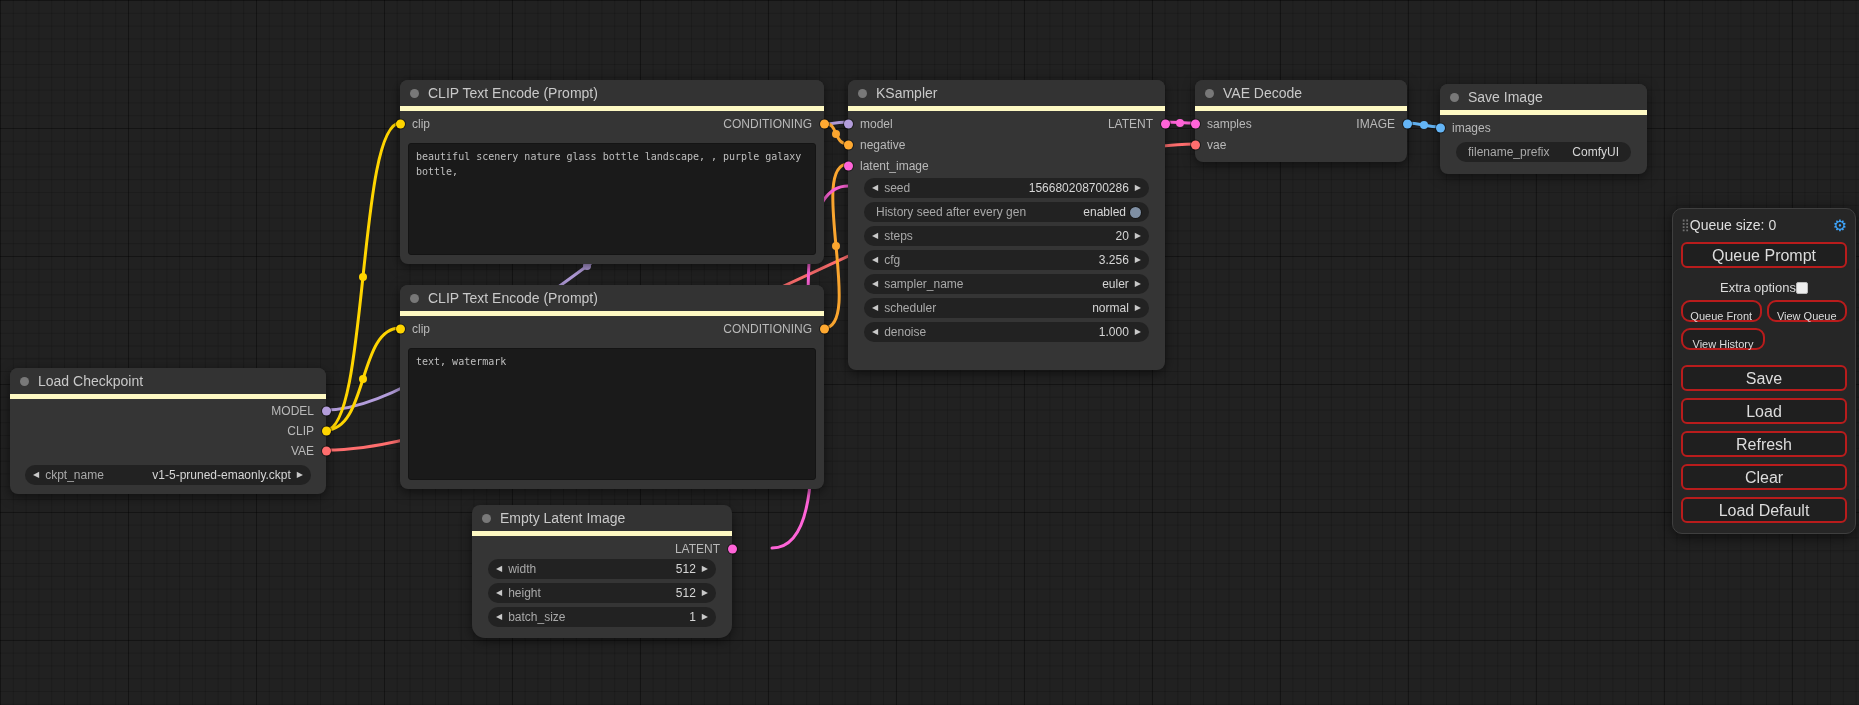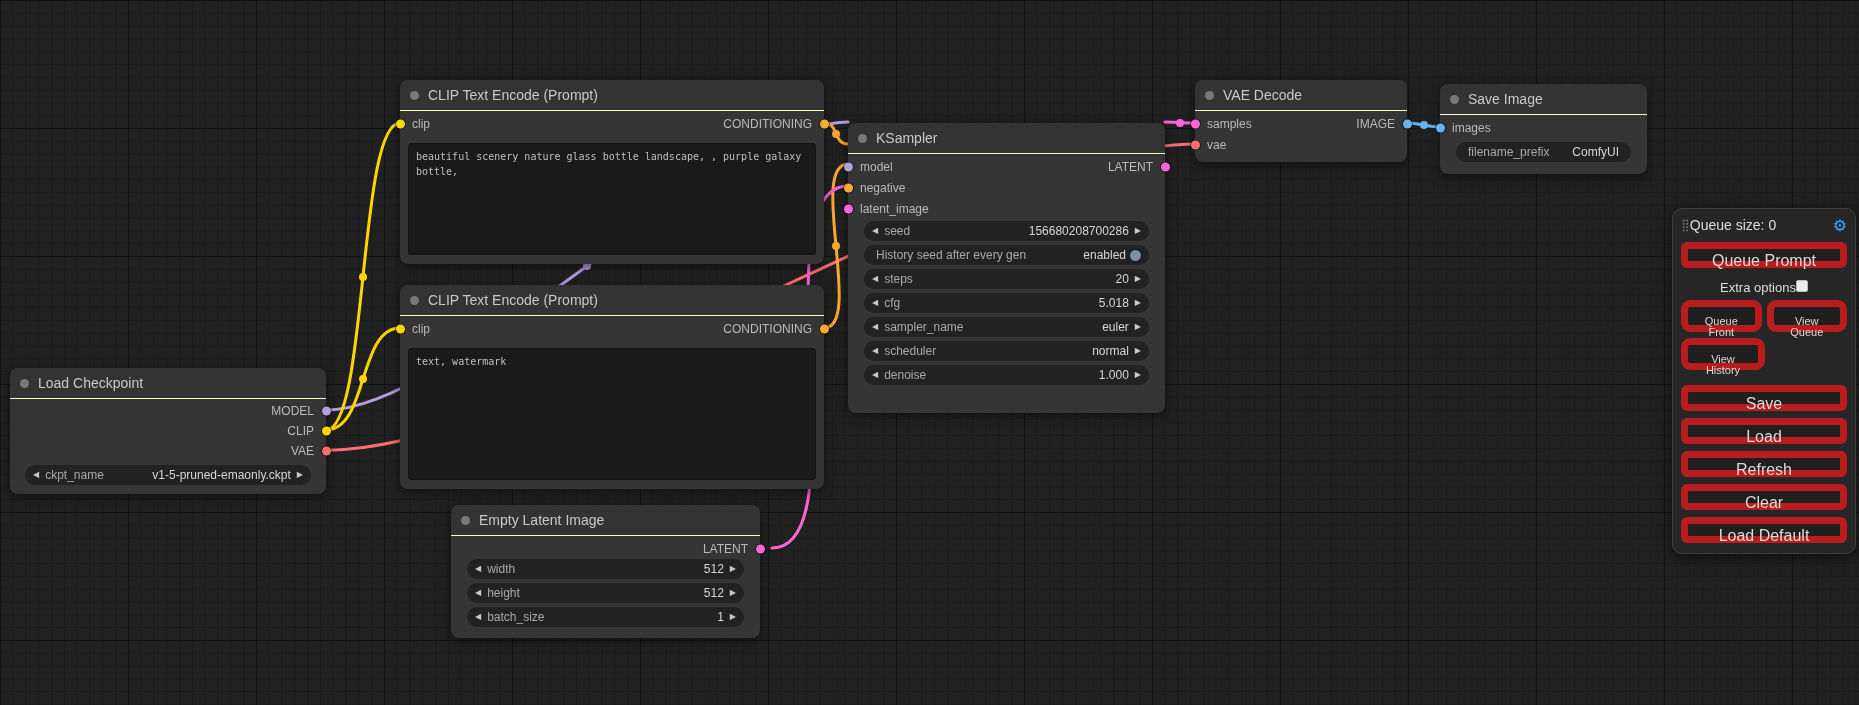--- a/index.html
+++ b/index.html
@@ -15,21 +15,21 @@
     background-size:128px 128px,128px 128px,12.8px 12.8px,12.8px 12.8px;
     font-family:"Liberation Sans",sans-serif;color:#ccc;
   }
   #wires{position:absolute;inset:0;z-index:1;}
   #wires path{fill:none;stroke-width:3;stroke-linecap:round;}
 
   .node{position:absolute;background:#353535;border-radius:8px;
     box-shadow:0 3px 12px rgba(0,0,0,.55);z-index:2;font-size:12px;}
   .node-title{height:31px;background:#333;border-radius:8px 8px 0 0;
     display:flex;align-items:center;padding:0 10px;color:#c9c9c9;font-size:14px;
-    border-bottom:1px solid #fef9c3;}
+    border-bottom:5px solid #fef9c3;}
   .collapse-dot{width:9px;height:9px;border-radius:50%;background:#787878;margin-right:9px;flex:none;}
   .node-body{padding-top:2px;}
 
   .slot-row{position:relative;height:21px;display:flex;align-items:center;padding:0 12px;color:#b9b9b9;font-size:12px;}
   .slot-row.tall{height:22px;}
   .slot-row.h20{height:20px;}
   .slot-dot{position:absolute;width:9px;height:9px;border-radius:50%;top:50%;transform:translateY(-50%);
     box-shadow:0 0 0 1px rgba(0,0,0,.45);}
   .slot-dot.in{left:-4.5px;}
   .slot-dot.out{right:-4.5px;}
@@ -51,43 +51,43 @@
   .widget .wvalue{margin-left:auto;color:#d6d6d6;margin-right:6px;white-space:nowrap;}
   .widget.no-arrows .wname{margin-left:4px;}
   .widget.no-arrows .wvalue{margin-right:4px;}
   .toggle-ind{width:11px;height:11px;border-radius:50%;background:#7f8fa3;flex:none;
     box-shadow:0 0 0 1px rgba(0,0,0,.35);}
 
   
   .n-ckpt{left:10px;top:368px;width:316px;height:126px;}
   .n-clip-pos{left:400px;top:80px;width:424px;height:184px;}
   .n-clip-neg{left:400px;top:285px;width:424px;height:204px;}
-  .n-latent{left:451px;top:505px;width:309px;height:133px;}
-  .n-ksampler{left:848px;top:80px;width:317px;height:290px;margin-top:43px;}
+  .n-latent{left:472px;top:505px;width:260px;height:133px;border-radius:13px;}
+  .n-ksampler{left:848px;top:80px;width:317px;height:290px;}
   .n-vae{left:1195px;top:80px;width:212px;height:82px;}
   .n-save{left:1440px;top:84px;width:207px;height:90px;}
   .n-ckpt .widget{margin:4px 15px 0;}
   .n-save .widget{margin:4px 16px 0;}
   .n-ksampler .widgets{margin-top:2px;}
 
   
   .menu{position:absolute;left:1672px;top:208px;width:184px;z-index:3;
     background:#262626;border:1px solid #3f3f3f;border-radius:10px;
     box-shadow:0 3px 14px rgba(0,0,0,.6);padding:5px 8px 10px;}
   .menu-header{display:flex;align-items:center;height:22px;margin-bottom:6px;}
   .drag-handle{color:#707070;font-size:12px;cursor:grab;flex:none;}
   .queue-size{flex:1;text-align:left;color:#dedede;font-size:14px;}
   .gear{color:#3ea7ff;font-size:16px;flex:none;cursor:pointer;}
-  .btn{display:block;width:100%;background:#1f1f1f;border:7px solid #b91c1c;border-radius:6px;
+  .btn{display:block;width:100%;background:#1f1f1f;border:2px solid #b91c1c;border-radius:6px;
     color:#dcdcdc;font-family:"Liberation Sans",sans-serif;font-size:16px;
     padding:3px 0;cursor:pointer;text-align:center;}
   .btn.big{height:26px;line-height:18px;}
   .btn.qp{margin-bottom:12px;}
   .stack{display:flex;flex-direction:column;gap:7px;margin-top:15px;}
-  .extra-row{display:flex;align-items:flex-start;justify-content:center;height:15px;margin-bottom:5px;}
+  .extra-row{display:flex;align-items:center;justify-content:center;height:15px;margin-bottom:5px;}
   .extra-label{color:#dcdcdc;font-size:13px;}
   .checkbox{width:12px;height:12px;background:#ededed;border-radius:2px;border:1px solid #bbb;cursor:pointer;}
   .small-row{display:flex;gap:5px;margin-bottom:6px;}
   .small-row.center{}
   .btn.small{font-size:11px;padding:9px 7px;border-radius:9px;height:15px;line-height:11px;width:auto;flex:1;}
   .btn.small.vh{flex:none;width:84px;}
 </style>
 </head>
 <body>
 
@@ -236,21 +236,21 @@
       </div>
       <div class="widget">
         <span class="arrow">◀</span>
         <span class="wname">steps</span>
         <span class="wvalue">20</span>
         <span class="arrow">▶</span>
       </div>
       <div class="widget">
         <span class="arrow">◀</span>
         <span class="wname">cfg</span>
-        <span class="wvalue">5.018</span>
+        <span class="wvalue">3.256</span>
         <span class="arrow">▶</span>
       </div>
       <div class="widget">
         <span class="arrow">◀</span>
         <span class="wname">sampler_name</span>
         <span class="wvalue">euler</span>
         <span class="arrow">▶</span>
       </div>
       <div class="widget">
         <span class="arrow">◀</span>

